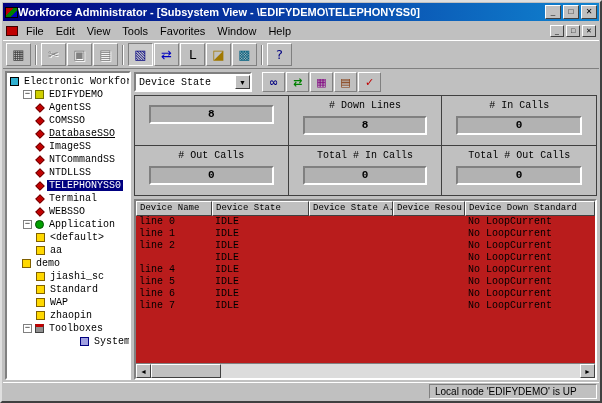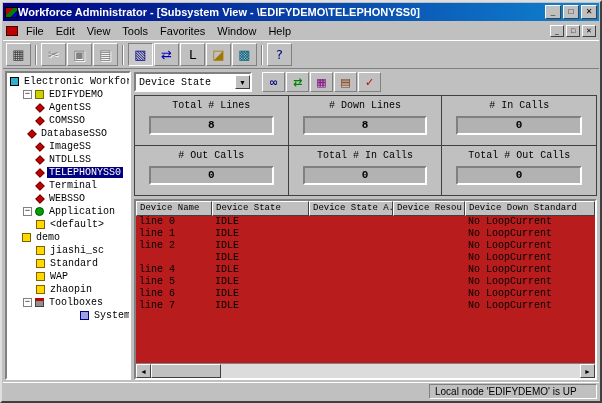--- a/index.html
+++ b/index.html
@@ -230,27 +230,31 @@
           <span class="tlabel">EDIFYDEMO</span>
         </div>
         <div class="tree-row" style="padding-left: 29px;">
           <span class="ticon icon-subsystem"></span>
           <span class="tlabel">AgentSS</span>
         </div>
         <div class="tree-row" style="padding-left: 29px;">
           <span class="ticon icon-subsystem"></span>
           <span class="tlabel">COMSSO</span>
         </div>
-        <div class="tree-row" style="padding-left: 21px;">
+        <div class="tree-row" style="padding-left: 29px; text-decoration: underline;">
           <span class="ticon icon-subsystem"></span>
           <span class="tlabel">DatabaseSSO</span>
         </div>
         <div class="tree-row" style="padding-left: 29px;">
           <span class="ticon icon-subsystem"></span>
           <span class="tlabel">ImageSS</span>
+        </div>
+        <div class="tree-row" style="padding-left: 29px;">
+          <span class="ticon icon-subsystem"></span>
+          <span class="tlabel">NTCommandSS</span>
         </div>
         <div class="tree-row" style="padding-left: 29px;">
           <span class="ticon icon-subsystem"></span>
           <span class="tlabel">NTDLLSS</span>
         </div>
         <div class="tree-row selected" style="padding-left: 29px;">
           <span class="ticon icon-subsystem"></span>
           <span class="tlabel">TELEPHONYSS0</span>
         </div>
         <div class="tree-row" style="padding-left: 29px;">
@@ -262,20 +266,24 @@
           <span class="tlabel">WEBSSO</span>
         </div>
         <div class="tree-row" style="padding-left: 16px;">
           <span class="expander">−</span>
           <span class="ticon icon-apps"></span>
           <span class="tlabel">Application</span>
         </div>
         <div class="tree-row" style="padding-left: 29px;">
           <span class="ticon icon-app"></span>
           <span class="tlabel">&lt;default&gt;</span>
+        </div>
+        <div class="tree-row" style="padding-left: 29px;">
+          <span class="ticon icon-app"></span>
+          <span class="tlabel">aa</span>
         </div>
         <div class="tree-row" style="padding-left: 15px;">
           <span class="ticon icon-app"></span>
           <span class="tlabel">demo</span>
         </div>
         <div class="tree-row" style="padding-left: 29px;">
           <span class="ticon icon-app"></span>
           <span class="tlabel">jiashi_sc</span>
         </div>
         <div class="tree-row" style="padding-left: 29px;">
@@ -322,21 +330,20 @@
               <span class="mini-glyph" style="color: rgb(128, 48, 0);">▤</span>
             </button>
             <button class="mini-btn">
               <span class="mini-glyph" style="color: rgb(192, 0, 0);">✓</span>
             </button>
           </span>
       </div>
 
       <div class="stats" id="stats">
           <div class="stat-cell">
-            <div class="stat-label">Total # Lines</div>
             <div class="stat-value">8</div>
           </div>
           <div class="stat-cell">
             <div class="stat-label"># Down Lines</div>
             <div class="stat-value">8</div>
           </div>
           <div class="stat-cell">
             <div class="stat-label"># In Calls</div>
             <div class="stat-value">0</div>
           </div>

